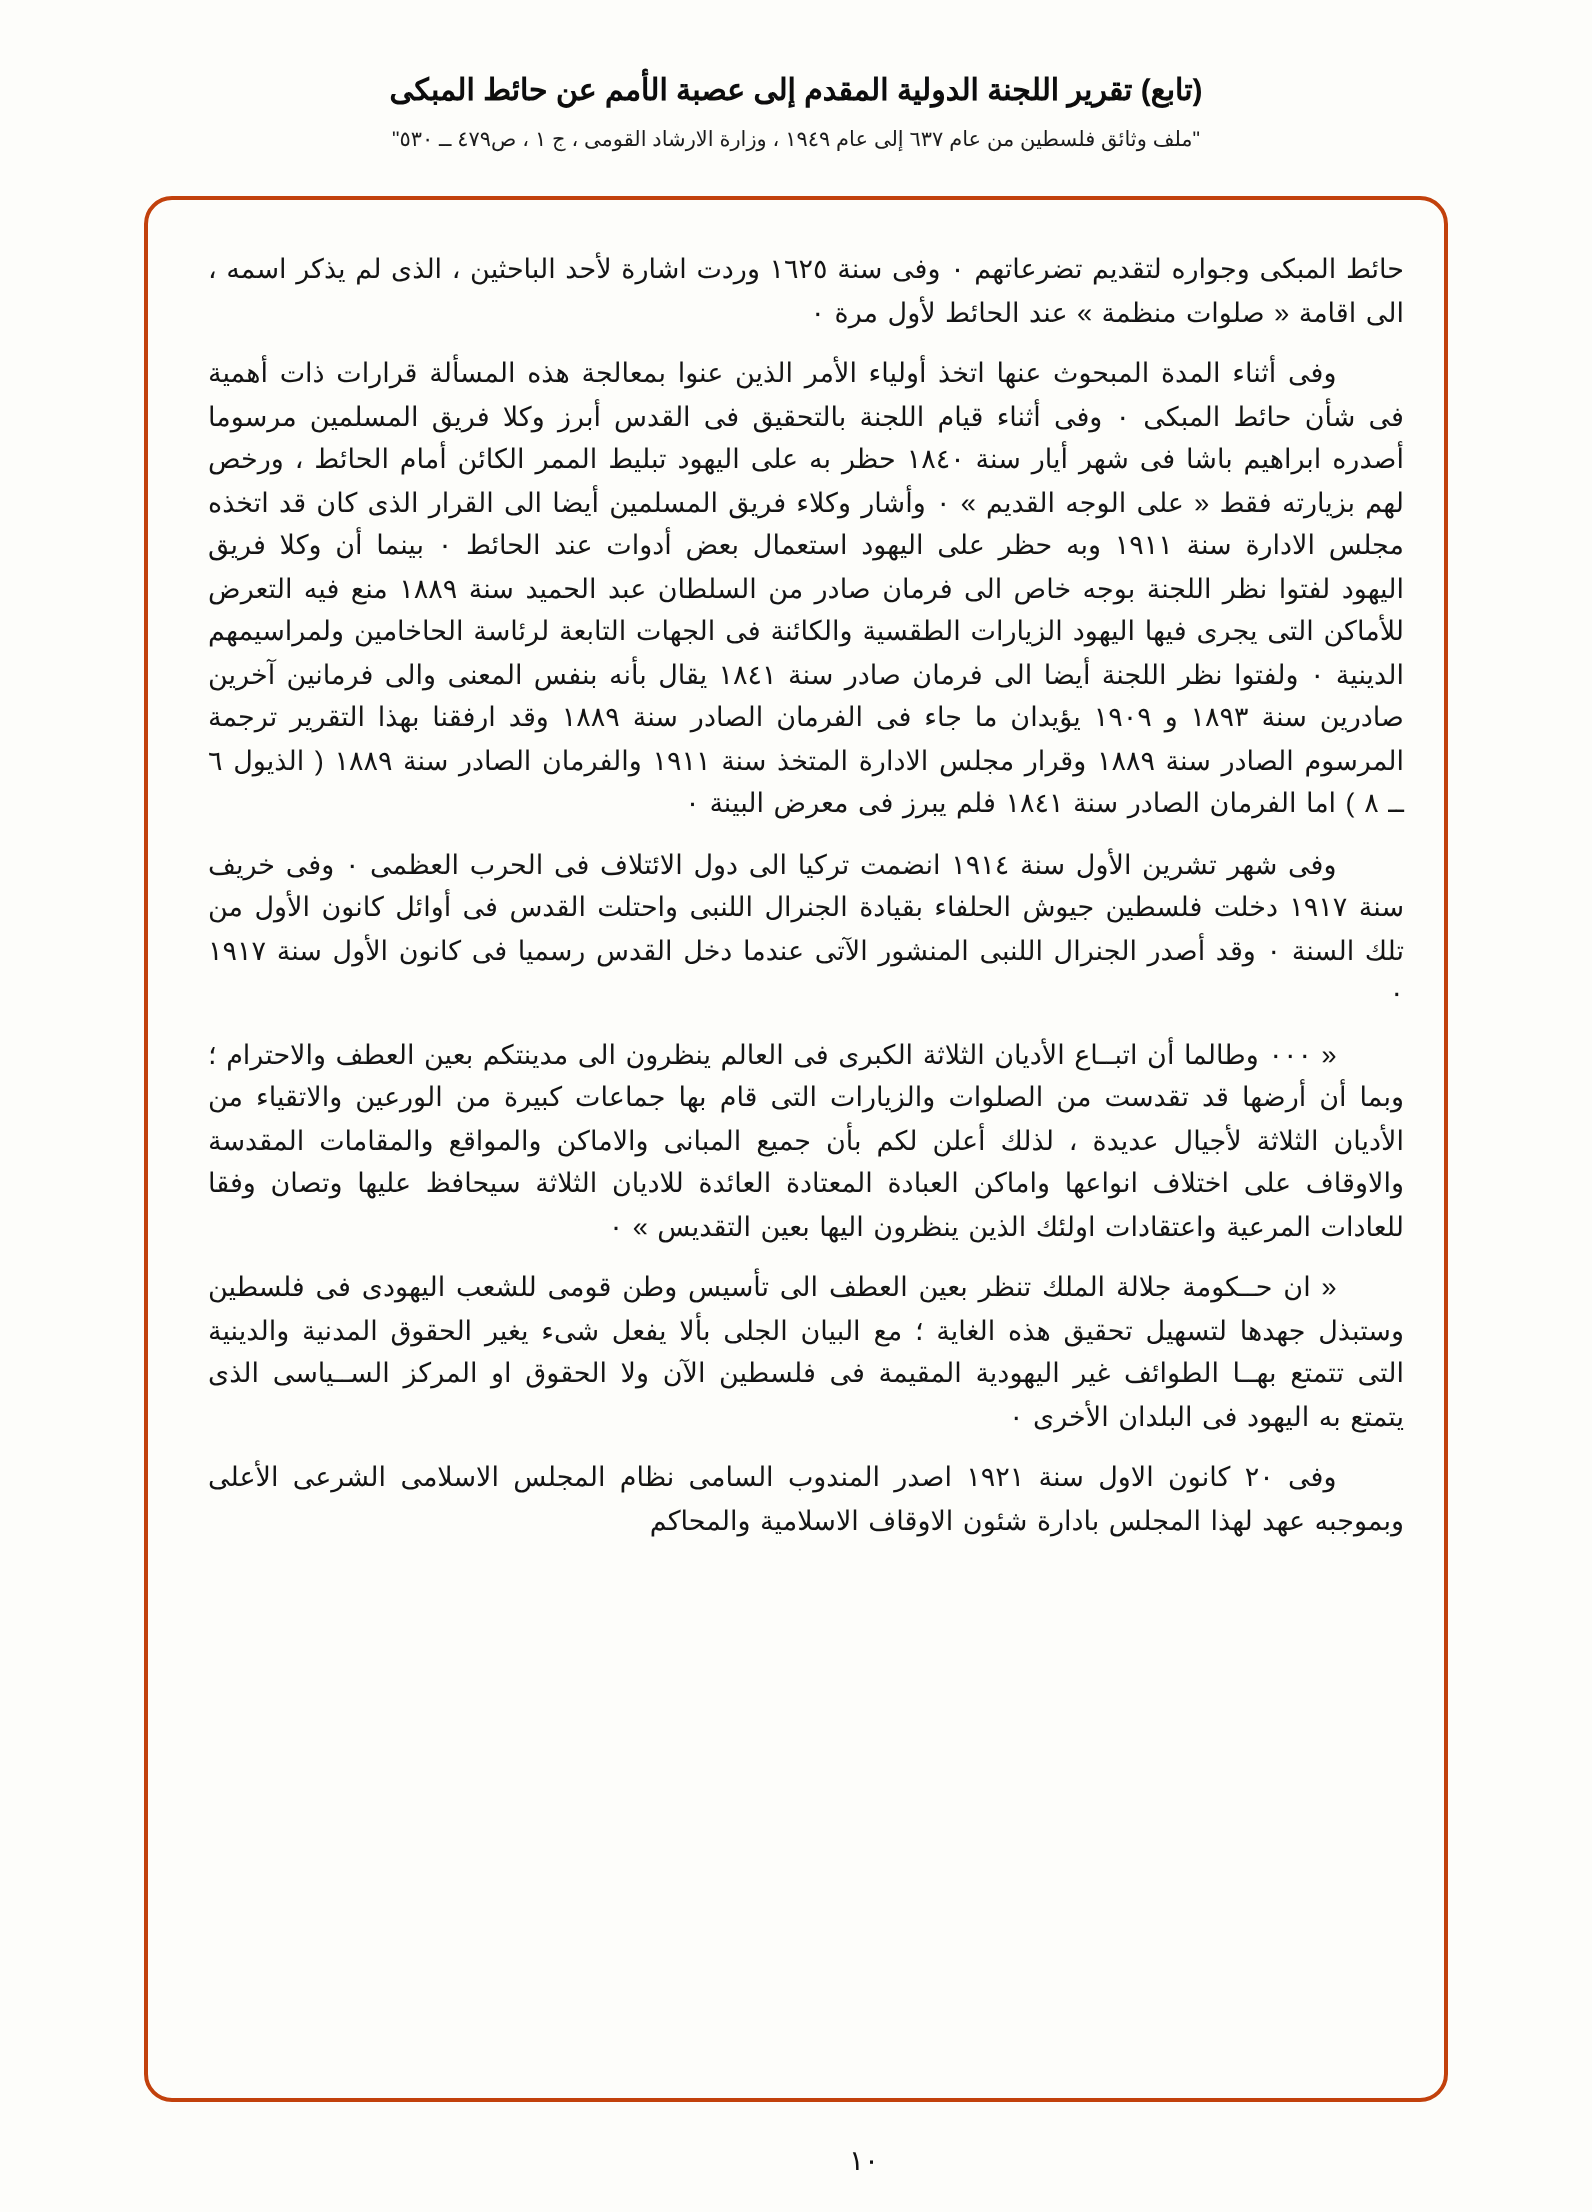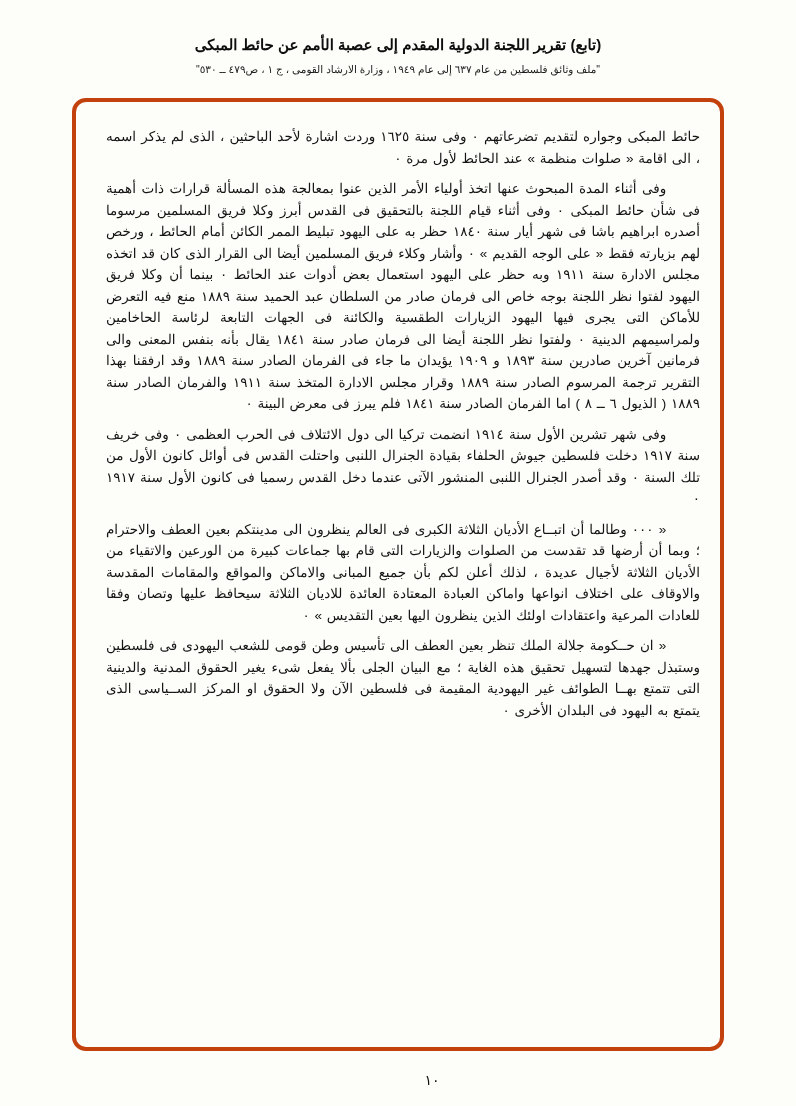--- a/index.html
+++ b/index.html
@@ -33,21 +33,21 @@
     margin-top: 9px;
     color: #1c1c1c;
   }
   .green-box {
     position: absolute;
     left: 72px;
     top: 98px;
     width: 652px;
     height: 953px;
     box-sizing: border-box;
-    border: 4px solid #c2410c;
+    border: 2px solid #c2410c;
     border-radius: 14px;
     padding: 24px 20px 0 30px;
     direction: rtl;
     overflow: hidden;
     background: #fdfdfa;
   }
   .para {
     font-size: 13.5px;
     line-height: 21.5px;
     text-align: justify;
@@ -78,17 +78,18 @@
     <div class="title">(تابع) تقرير اللجنة الدولية المقدم إلى عصبة الأمم عن حائط المبكى</div>
     <div class="subtitle">"ملف وثائق فلسطين من عام ٦٣٧ إلى عام ١٩٤٩ ، وزارة الارشاد القومى ، ج ١ ، ص٤٧٩ ــ ٥٣٠"</div>
   </div>
 
   <div class="green-box">
     <p class="para no-indent">حائط المبكى وجواره لتقديم تضرعاتهم ٠ وفى سنة ١٦٢٥ وردت اشارة لأحد الباحثين ، الذى لم يذكر اسمه ، الى اقامة « صلوات منظمة » عند الحائط لأول مرة ٠</p>
     <p class="para">وفى أثناء المدة المبحوث عنها اتخذ أولياء الأمر الذين عنوا بمعالجة هذه المسألة قرارات ذات أهمية فى شأن حائط المبكى ٠ وفى أثناء قيام اللجنة بالتحقيق فى القدس أبرز وكلا فريق المسلمين مرسوما أصدره ابراهيم باشا فى شهر أيار سنة ١٨٤٠ حظر به على اليهود تبليط الممر الكائن أمام الحائط ، ورخص لهم بزيارته فقط « على الوجه القديم » ٠ وأشار وكلاء فريق المسلمين أيضا الى القرار الذى كان قد اتخذه مجلس الادارة سنة ١٩١١ وبه حظر على اليهود استعمال بعض أدوات عند الحائط ٠ بينما أن وكلا فريق اليهود لفتوا نظر اللجنة بوجه خاص الى فرمان صادر من السلطان عبد الحميد سنة ١٨٨٩ منع فيه التعرض للأماكن التى يجرى فيها اليهود الزيارات الطقسية والكائنة فى الجهات التابعة لرئاسة الحاخامين ولمراسيمهم الدينية ٠ ولفتوا نظر اللجنة أيضا الى فرمان صادر سنة ١٨٤١ يقال بأنه بنفس المعنى والى فرمانين آخرين صادرين سنة ١٨٩٣ و ١٩٠٩ يؤيدان ما جاء فى الفرمان الصادر سنة ١٨٨٩ وقد ارفقنا بهذا التقرير ترجمة المرسوم الصادر سنة ١٨٨٩ وقرار مجلس الادارة المتخذ سنة ١٩١١ والفرمان الصادر سنة ١٨٨٩ ( الذيول ٦ ــ ٨ ) اما الفرمان الصادر سنة ١٨٤١ فلم يبرز فى معرض البينة ٠</p>
     <p class="para">وفى شهر تشرين الأول سنة ١٩١٤ انضمت تركيا الى دول الائتلاف فى الحرب العظمى ٠ وفى خريف سنة ١٩١٧ دخلت فلسطين جيوش الحلفاء بقيادة الجنرال اللنبى واحتلت القدس فى أوائل كانون الأول من تلك السنة ٠ وقد أصدر الجنرال اللنبى المنشور الآتى عندما دخل القدس رسميا فى كانون الأول سنة ١٩١٧ ٠</p>
     <p class="para">« ٠٠٠ وطالما أن اتبــاع الأديان الثلاثة الكبرى فى العالم ينظرون الى مدينتكم بعين العطف والاحترام ؛ وبما أن أرضها قد تقدست من الصلوات والزيارات التى قام بها جماعات كبيرة من الورعين والاتقياء من الأديان الثلاثة لأجيال عديدة ، لذلك أعلن لكم بأن جميع المبانى والاماكن والمواقع والمقامات المقدسة والاوقاف على اختلاف انواعها واماكن العبادة المعتادة العائدة للاديان الثلاثة سيحافظ عليها وتصان وفقا للعادات المرعية واعتقادات اولئك الذين ينظرون اليها بعين التقديس » ٠</p>
     <p class="para">« ان حــكومة جلالة الملك تنظر بعين العطف الى تأسيس وطن قومى للشعب اليهودى فى فلسطين وستبذل جهدها لتسهيل تحقيق هذه الغاية ؛ مع البيان الجلى بألا يفعل شىء يغير الحقوق المدنية والدينية التى تتمتع بهــا الطوائف غير اليهودية المقيمة فى فلسطين الآن ولا الحقوق او المركز الســياسى الذى يتمتع به اليهود فى البلدان الأخرى ٠</p>
+    <p class="para">وفى ٢٠ كانون الاول سنة ١٩٢١ اصدر المندوب السامى نظام المجلس الاسلامى الشرعى الأعلى وبموجبه عهد لهذا المجلس بادارة شئون الاوقاف الاسلامية والمحاكم</p>
   </div>
 
   <div class="page-number">١٠</div>
 
 </div>
 
 </body></html>

